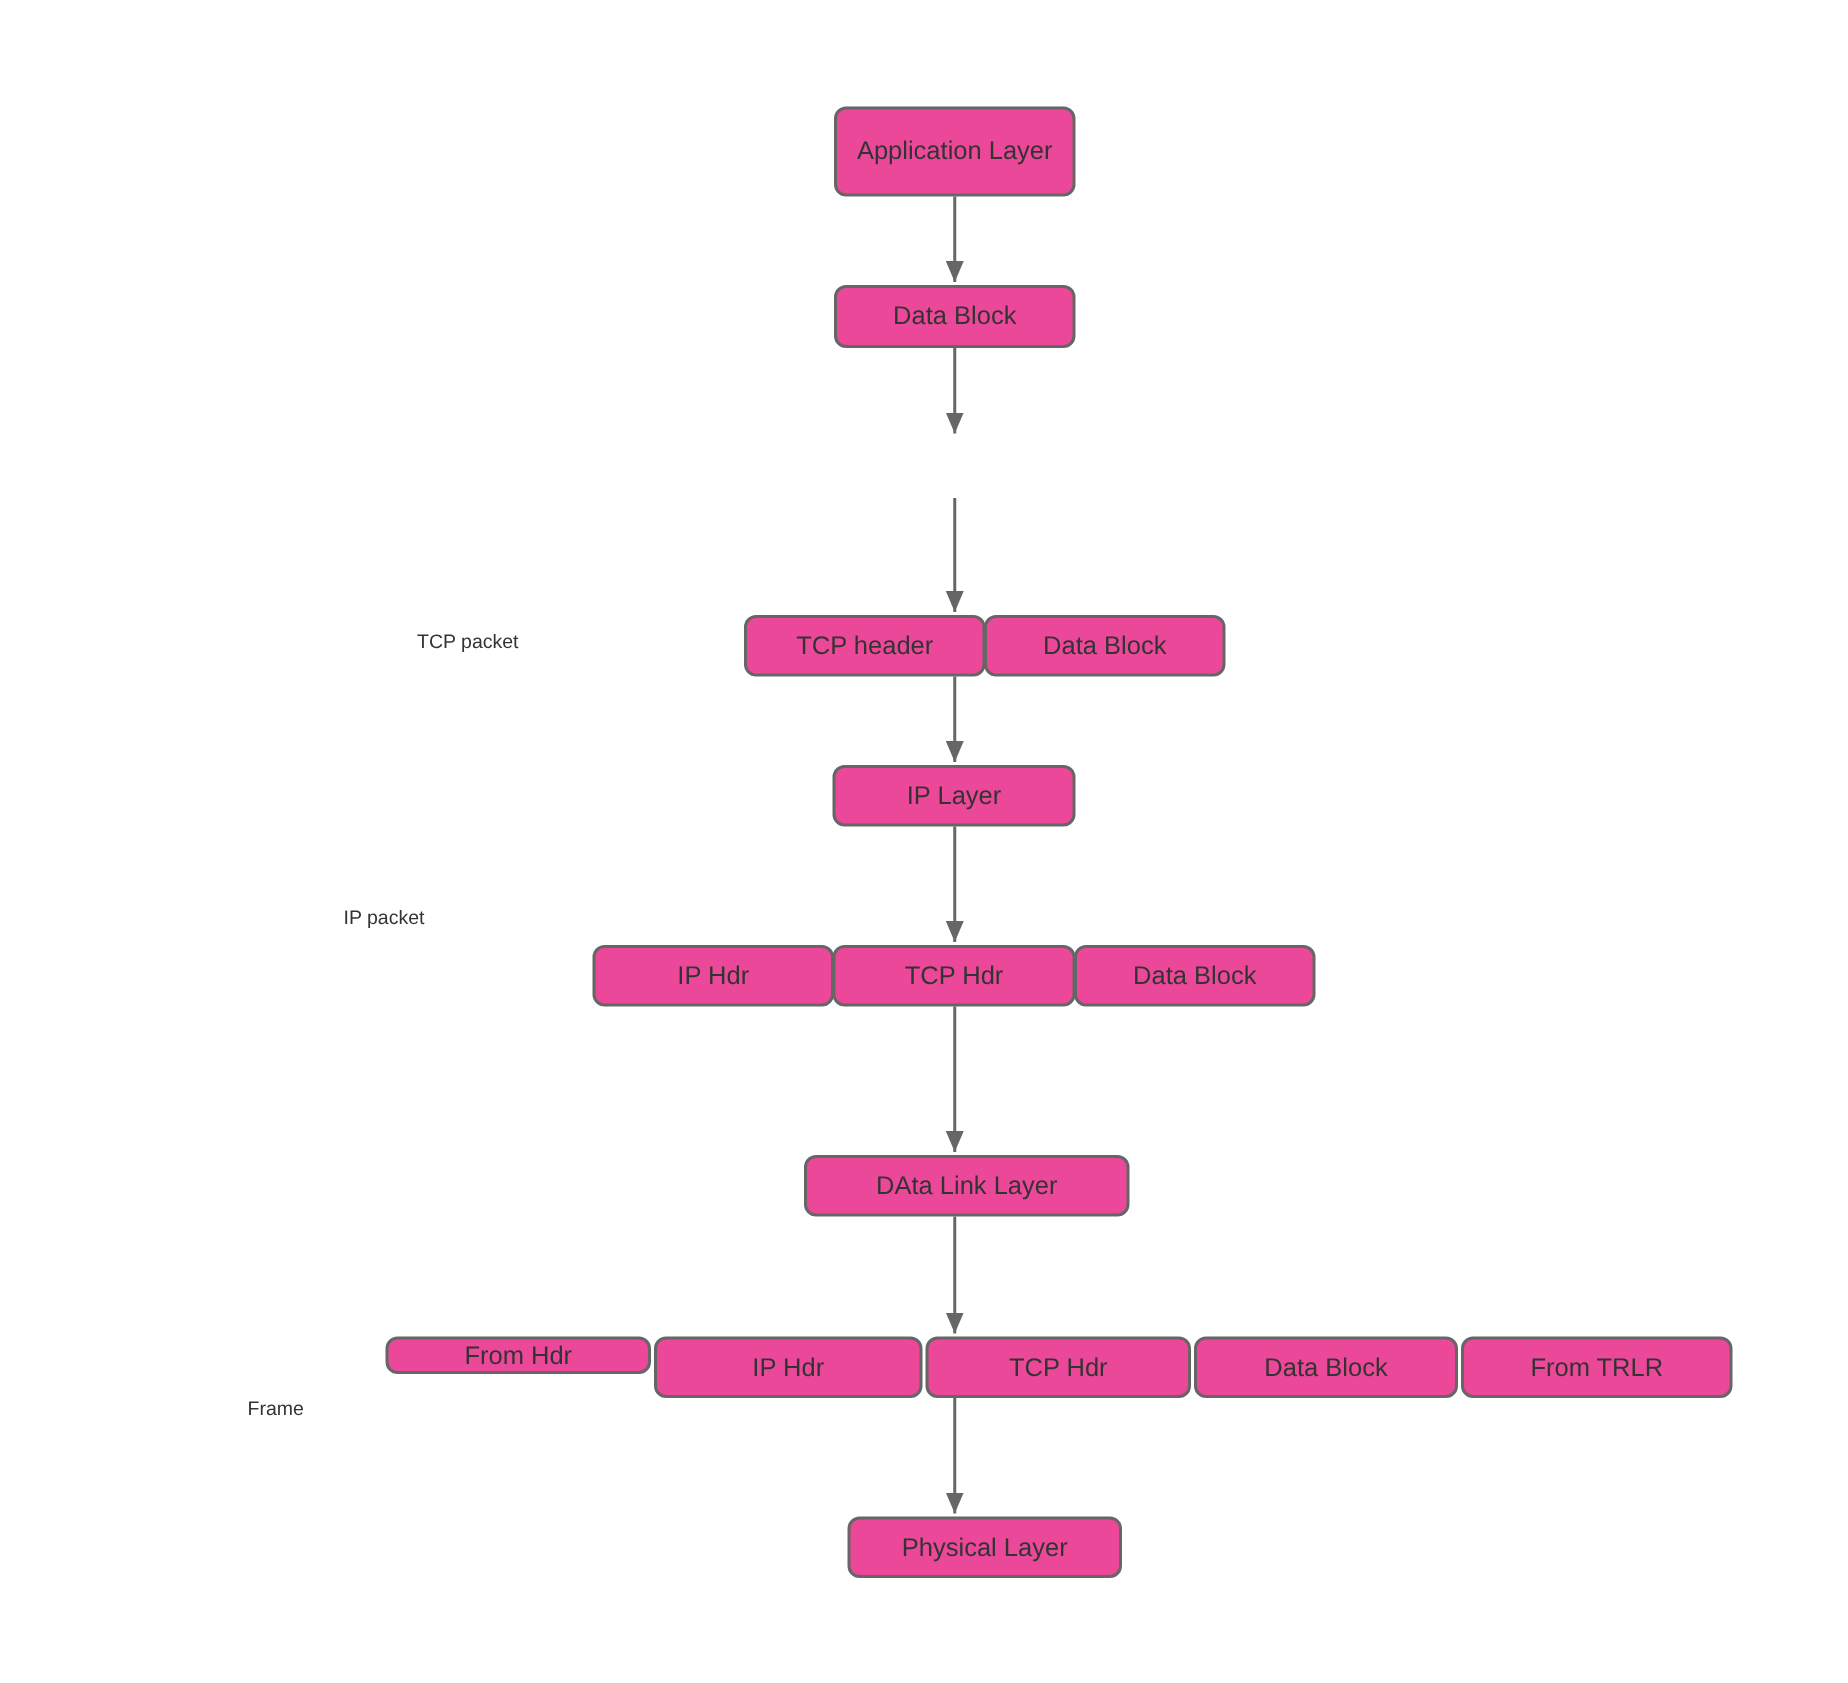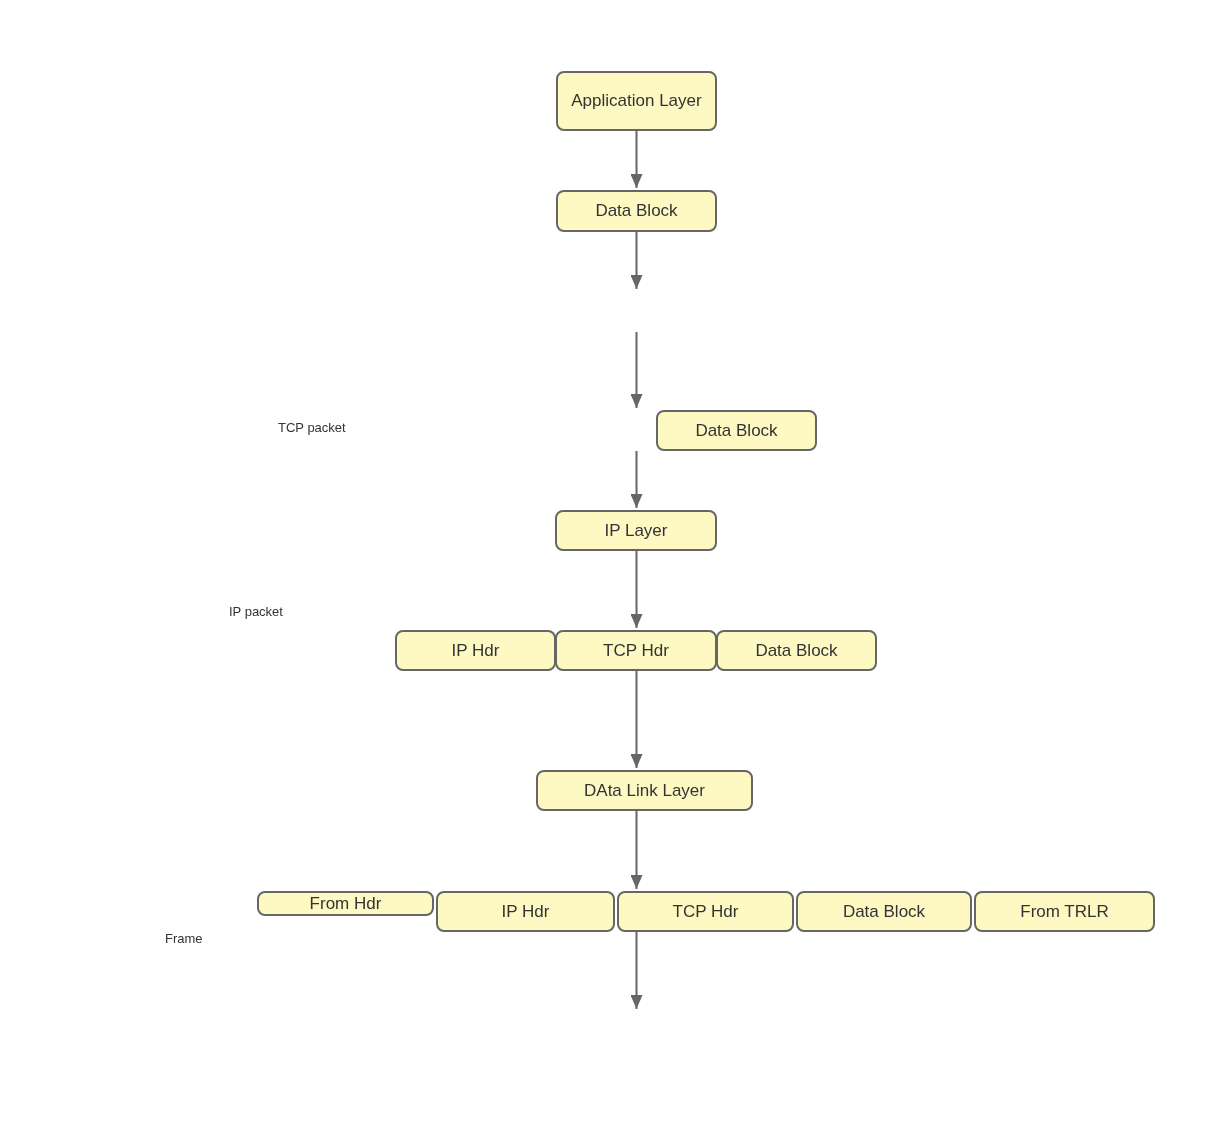--- a/index.html
+++ b/index.html
@@ -19,21 +19,21 @@
     position: absolute;
     left: 0;
     top: 0;
     width: 1232px;
     height: 1122px;
     pointer-events: none;
   }
   .node {
     position: absolute;
     box-sizing: border-box;
-    background: #fef9c3;
+    background: #ec4899;
     border: 2px solid #666666;
     border-radius: 8px;
     color: #333333;
     font-size: 17px;
     line-height: 1.25;
     display: flex;
     align-items: center;
     justify-content: center;
     text-align: center;
     padding: 2px 6px;
@@ -86,32 +86,34 @@
     <line x1="636.5" y1="551" x2="636.5" y2="628" stroke="#666666" stroke-width="2" marker-end="url(#arrowhead)"></line>
     <line x1="636.5" y1="671" x2="636.5" y2="768" stroke="#666666" stroke-width="2" marker-end="url(#arrowhead)"></line>
     <line x1="636.5" y1="811" x2="636.5" y2="889" stroke="#666666" stroke-width="2" marker-end="url(#arrowhead)"></line>
     <line x1="636.5" y1="932" x2="636.5" y2="1009" stroke="#666666" stroke-width="2" marker-end="url(#arrowhead)"></line>
   </svg>
 
   <div class="node n-application-layer">Application Layer</div>
   <div class="node n-data-block-app">Data Block</div>
 
   <div class="row-label l-tcp-packet">TCP packet</div>
+  <div class="node n-tcp-header">TCP header</div>
   <div class="node n-tcp-data-block">Data Block</div>
 
   <div class="node n-ip-layer">IP Layer</div>
 
   <div class="row-label l-ip-packet">IP packet</div>
   <div class="node n-ip-hdr">IP Hdr</div>
   <div class="node n-ip-tcp-hdr">TCP Hdr</div>
   <div class="node n-ip-data-block">Data Block</div>
 
   <div class="node n-data-link-layer">DAta Link Layer</div>
 
   <div class="row-label l-frame">Frame</div>
   <div class="node n-frame-from-hdr">From Hdr</div>
   <div class="node n-frame-ip-hdr">IP Hdr</div>
   <div class="node n-frame-tcp-hdr">TCP Hdr</div>
   <div class="node n-frame-data-block">Data Block</div>
   <div class="node n-frame-from-trlr">From TRLR</div>
 
+  <div class="node n-physical-layer">Physical Layer</div>
 
 </div>
 
 </body></html>

